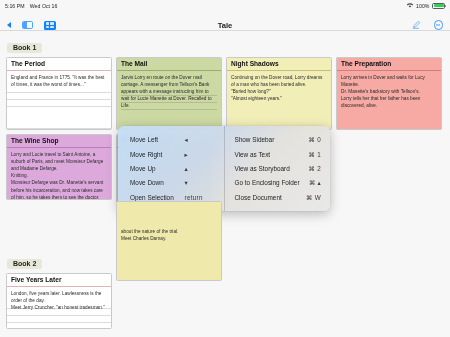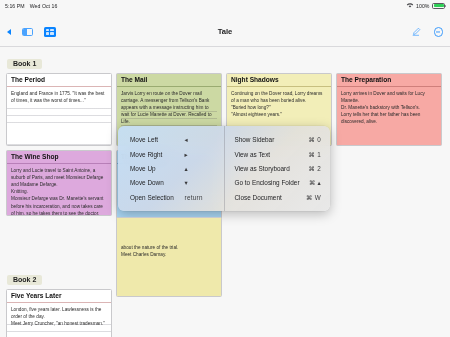--- a/index.html
+++ b/index.html
@@ -32,24 +32,23 @@
     width: 1px; height: 2.4px; background: #8e8e93; border-radius: 0 .6px .6px 0;
   }
   .batt i { position: absolute; left: .7px; top: .7px; bottom: .7px; width: 10.4px;
     background: #2fd158; border-radius: .8px; display:block; }
 
   
   .toolbar {
     height: 20px; width: 100%;
     background: #f7f7f7;
     border-bottom: .5px solid #d9d9dc;
-    display: flex; align-items: flex-start;
+    display: flex; align-items: flex-end;
     padding: 0 7px;
     position: relative;
-    margin-top: 16px;
   }
   .tb-left { display: flex; align-items: center; gap: 11px; }
   .tb-right { margin-left: auto; display: flex; align-items: center; gap: 13px; }
   .tb-title {
     position: absolute; left: 0; right: 0; text-align: center;
     font-size: 7.6px; font-weight: 600; color: #1c1c1e;
     pointer-events: none;
   }
   .icon-btn { display: flex; align-items: center; justify-content: center; cursor: default; }
   .chev {

